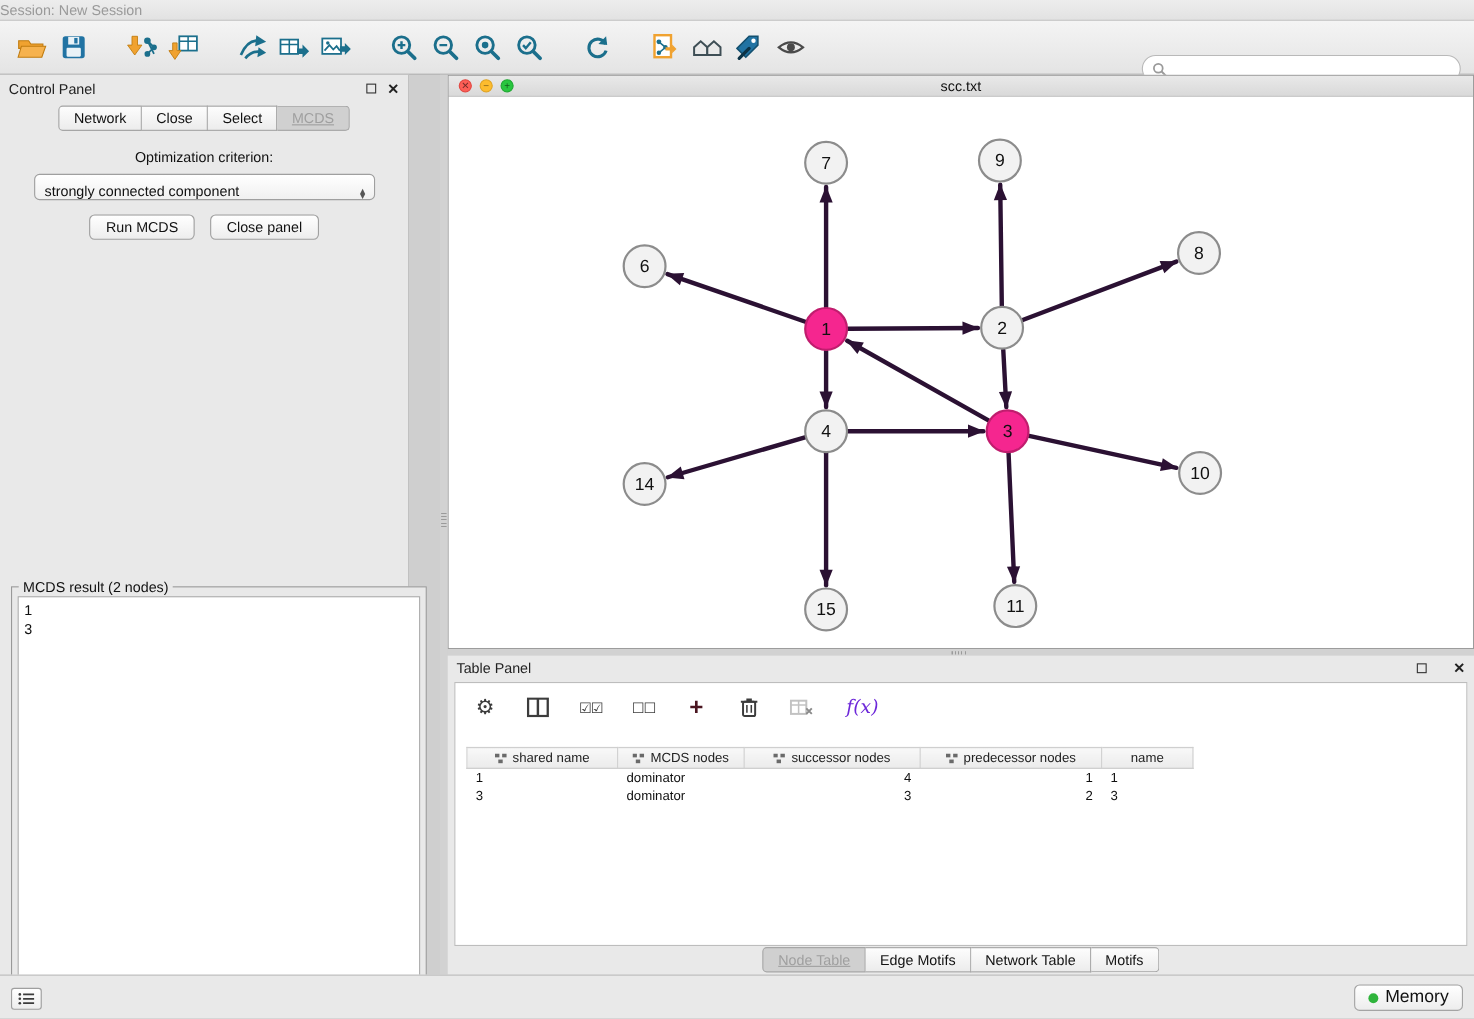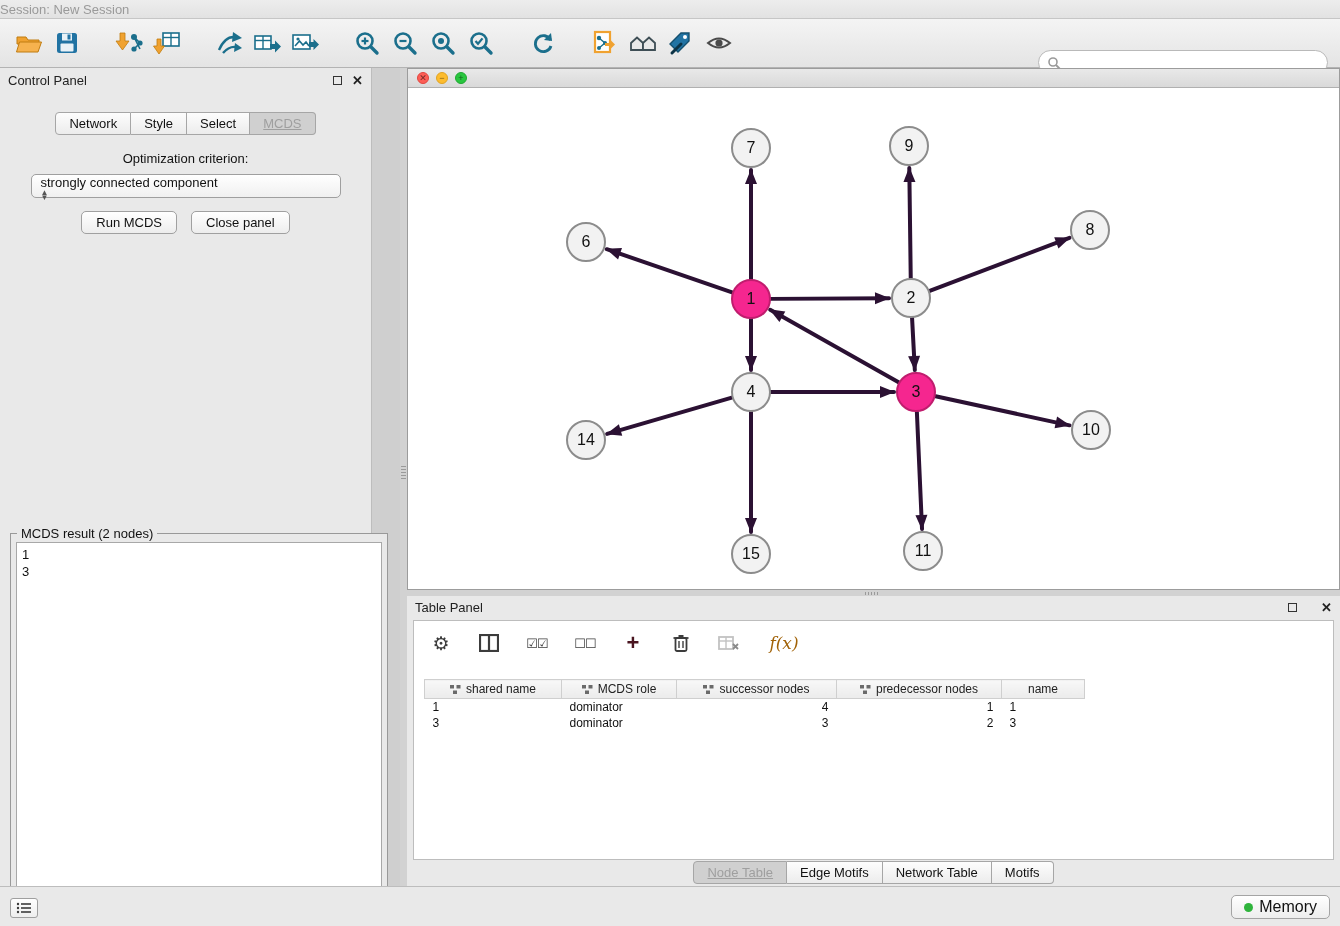--- a/index.html
+++ b/index.html
@@ -30,25 +30,25 @@
   .phead .picon { margin-left:10px; cursor:pointer; display:flex; align-items:center; }
   .floatsq { width:9px; height:9px; border:1.5px solid #333; display:inline-block; }
   .closex { font-size:13px; font-weight:bold; color:#222; line-height:1; }
 
   .seg { display:inline-flex; }
   .seg .sb { border:1px solid #a6a6a6; border-left:none; background:linear-gradient(#fdfdfd,#ececec);
     padding:3px 13px; font-size:13px; color:#111; cursor:pointer; }
   .seg .sb:first-child { border-left:1px solid #a6a6a6; border-radius:4px 0 0 4px; }
   .seg .sb:last-child { border-radius:0 4px 4px 0; }
   .seg .sb.active { background:#d0d0d0; color:#9f9f9f;text-decoration:underline; }
-  .tabsrow { text-align:center; margin-top:20px; }
+  .tabsrow { text-align:center; margin-top:4px; }
 
   .optlabel { text-align:center; font-size:13px; color:#111; margin-top:16px; }
   .selectbox { width:310px; height:24px; margin:8px auto 0 auto; border:1px solid #9f9f9f; border-radius:5px;
-    background:linear-gradient(#ffffff,#f0f0f0); display:flex; align-items:flex-start; padding:0 6px 0 9px; cursor:pointer;flex-direction:column; }
+    background:linear-gradient(#ffffff,#f0f0f0); display:flex; align-items:flex-end; padding:0 6px 0 9px; cursor:pointer; }
   .selectbox .sv { flex:1; font-size:13px; color:#111; }
   .stepper { display:flex; flex-direction:column; line-height:5px; color:#555; font-size:8px; }
   .btnrow { display:flex; justify-content:center; gap:14px; margin-top:13px; }
   .pushbtn { border:1px solid #a0a0a0; border-radius:5px; background:linear-gradient(#ffffff,#ededed);
     font-size:13px; color:#111; padding:3px 14px; cursor:pointer; }
 
   .resultset { position:absolute; left:10px; top:425px; width:378px; height:380px;
     border:1px solid #999; background:#e9e9e9;margin-top:40px; }
   .resultset .legend { position:absolute; top:-8px; left:6px; background:#e9e9e9; padding:0 4px; font-size:13px; color:#111; }
   .resultinner { position:absolute; left:5px; right:5px; top:8px; bottom:5px; background:#fff; border:1px solid #a8a8a8;
@@ -71,21 +71,21 @@
     font-size:9px; color:rgba(0,0,0,.55); cursor:pointer; line-height:1; }
   .nettitle { position:absolute; left:0; right:0; text-align:center; font-size:13px; color:#111; pointer-events:none; }
   .netcanvas { position:absolute; left:0; top:19px; width:931px; height:501px; background:#fff; }
 
   
   .tpanel { position:absolute; left:407px; top:596px; width:933px; height:290px; background:#e9e9e9; }
   .tpanel .phead { height:23px;gap:14px; }
   .tcontent { position:absolute; left:6px; right:6px; top:24px; bottom:26px; background:#fff; border:1px solid #bdbdbd; }
   .ttoolbar { display:flex; align-items:center; height:44px; padding-left:14px; gap:22px; }
   .ticon { display:flex; align-items:center; justify-content:center; width:26px; height:26px; background:none; border:none; cursor:pointer; }
-  .fx { font-family:"DejaVu Serif", serif; font-style:italic; font-size:17px; color:#a16207; }
+  .fx { font-family:"DejaVu Serif", serif; font-style:italic; font-size:17px; color:#6d28d9; }
   .plusglyph { font-size:22px; font-weight:bold; color:#4a1520; line-height:1; }
   .gearglyph { font-size:19px; color:#3c3c3c; line-height:1; }
   .checkpair { font-size:13px; color:#3c3c3c; letter-spacing:-1px; }
 
   table.datatable { border-collapse:collapse; margin-left:10px; margin-top:14px; table-layout:fixed; }
   table.datatable th { background:linear-gradient(#f8f8f8,#ebebeb); border:1px solid #cfcfcf;
     font-size:12px; font-weight:normal; color:#222; height:19px; padding:0 4px; white-space:nowrap; }
   table.datatable td { font-size:12px; color:#111; height:16px; padding:0 8px; white-space:nowrap; }
   td.num { text-align:right; }
   .hdrcell { display:flex; align-items:center; justify-content:center; gap:5px; }
@@ -255,21 +255,21 @@
     <div class="phead">
       <span class="pt">Control Panel</span>
       <span class="picon">
           <span class="floatsq"></span>
         </span>
       <span class="picon closex">✕</span>
     </div>
     <div class="tabsrow">
       <div class="seg">
         <button class="sb">Network</button>
-        <button class="sb">Style</button>
+        <button class="sb">Close</button>
         <button class="sb">Select</button>
         <button class="sb active">MCDS</button>
       </div>
     </div>
     <div class="optlabel">Optimization criterion:</div>
     <div class="selectbox">
       <span class="sv">strongly connected component</span>
       <span class="stepper">
           <span>▲</span>
           <span>▼</span>
@@ -290,20 +290,21 @@
 
   <div class="vsplit">
       <div class="grip-v"></div>
     </div>
   <div class="hsplit">
       <div class="grip-h"></div>
     </div>
 
   <div class="netwin">
     <div class="nethead">
+      <span class="nettitle">scc.txt</span>
       <span class="lights">
         <span class="light" style="background:#fd5e56; border:1px solid #e14640;">✕</span>
         <span class="light" style="background:#fdbc2e; border:1px solid #e0a424;">−</span>
         <span class="light" style="background:#29c63f; border:1px solid #1fa932;">+</span>
       </span>
     </div>
     <div class="netcanvas">
       <svg id="graph-svg" width="931" height="501" viewBox="0 0 931 501">
           <defs>
             <marker id="arrow" markerUnits="userSpaceOnUse" markerWidth="18" markerHeight="16" refX="15" refY="7" orient="auto">
@@ -444,21 +445,21 @@
                   <span>shared name</span>
                 </span>
               </th>
             <th>
                 <span class="hdrcell">
                   <svg class="hicon" viewBox="0 0 11 9">
                     <rect x="0" y="0" width="4" height="3.5" fill="#6a6a6a"></rect>
                     <rect x="6.5" y="0" width="4" height="3.5" fill="#6a6a6a"></rect>
                     <rect x="3" y="5.5" width="4" height="3.5" fill="#6a6a6a"></rect>
                   </svg>
-                  <span>MCDS role</span>
+                  <span>MCDS nodes</span>
                 </span>
               </th>
             <th>
                 <span class="hdrcell">
                   <svg class="hicon" viewBox="0 0 11 9">
                     <rect x="0" y="0" width="4" height="3.5" fill="#6a6a6a"></rect>
                     <rect x="6.5" y="0" width="4" height="3.5" fill="#6a6a6a"></rect>
                     <rect x="3" y="5.5" width="4" height="3.5" fill="#6a6a6a"></rect>
                   </svg>
                   <span>successor nodes</span>

